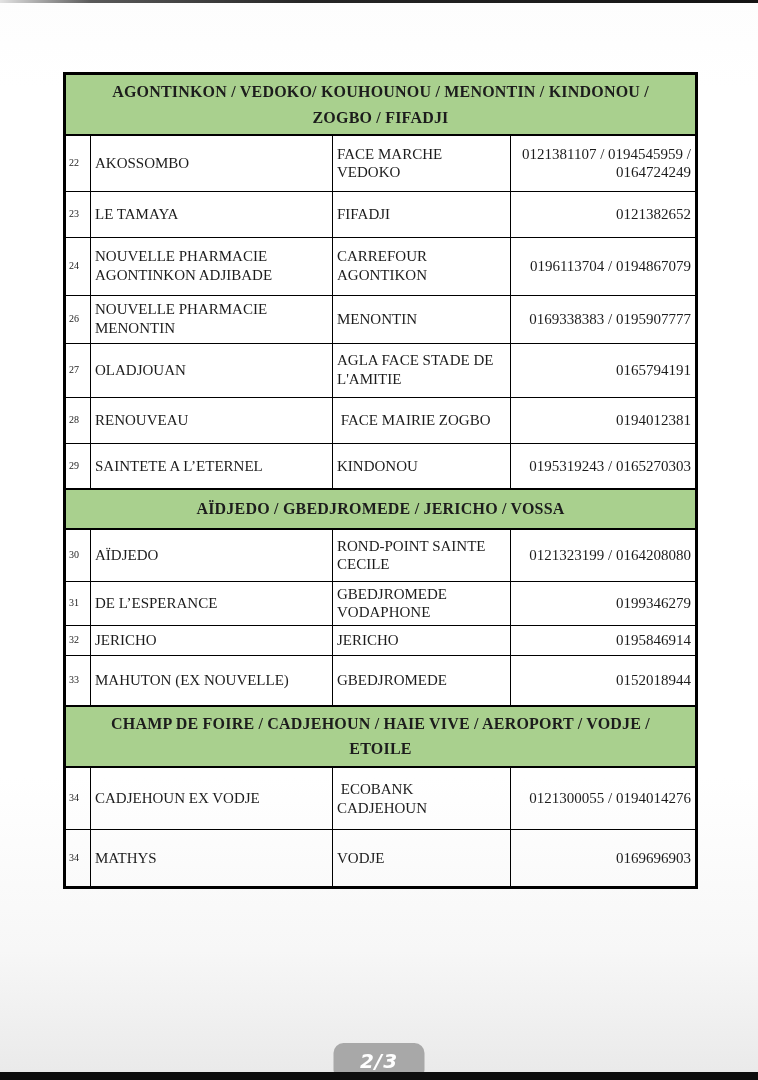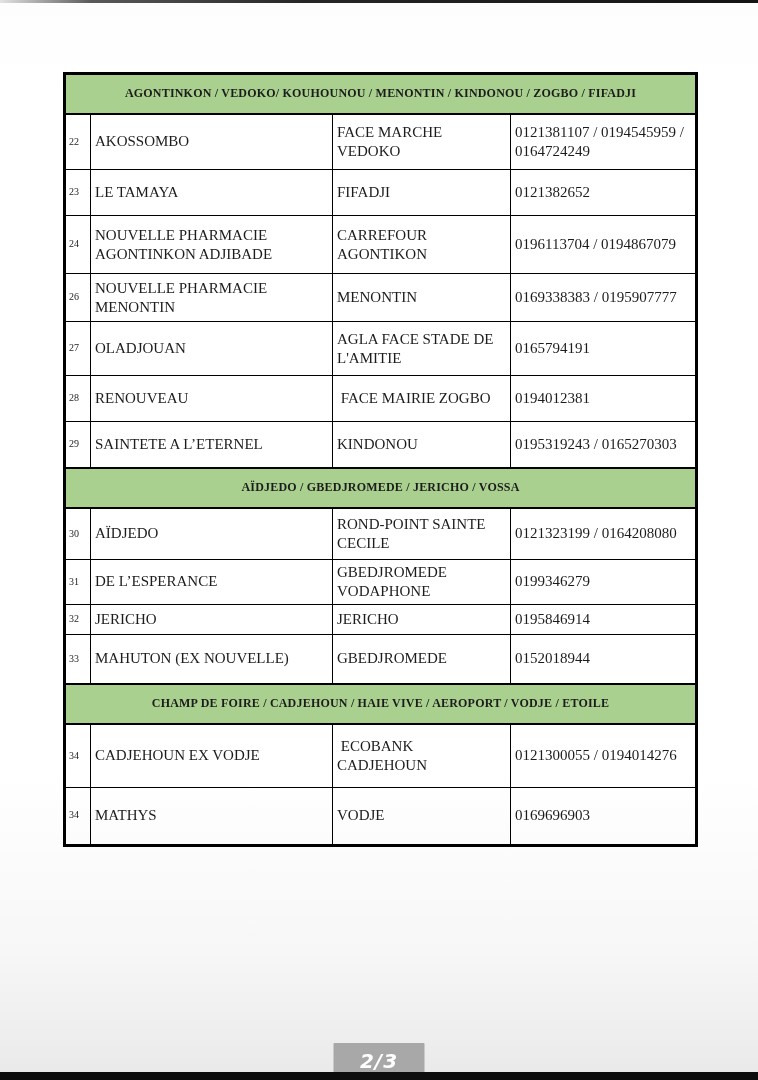--- a/index.html
+++ b/index.html
@@ -45,50 +45,50 @@
     line-height: 1.25;
     vertical-align: middle;
     overflow: hidden;
   }
   tr.header-row { height: 40px; }
   tr.header-row td {
     background: var(--section-header-bg);
     border: 2.5px solid var(--table-border);
     text-align: center;
     font-weight: bold;
-    font-size: 12px;
+    font-size: 16px;
     line-height: 1.6;
     padding: 4px 16px;
     letter-spacing: 0.2px;
   }
   td.num { padding: 3px 1px 3px 3px; font-size: 10px; }
   td.name { text-align: left; }
   td.location { text-align: left; white-space: pre-wrap; }
-  td.phone { text-align: left; }
+  td.phone { text-align: right; }
   tr.data-row { height: 46px; }
   tbody.s1 tr:nth-child(2) { height: 56px; }
   tbody.s1 tr:nth-child(4) { height: 58px; }
   tbody.s1 tr:nth-child(5) { height: 48px; }
   tbody.s1 tr:nth-child(6) { height: 54px; margin-top: 12px; }
   tbody.s1 tr:nth-child(9) { height: 40px; margin-top: 20px; }
   tbody.s2 tr:nth-child(2) { height: 52px; padding-left: 44px; }
   tbody.s2 tr:nth-child(3) { height: 40px; }
   tbody.s2 tr:nth-child(4) { height: 30px; }
   tbody.s2 tr:nth-child(5) { height: 50px; padding-left: 37px; }
   tbody.s3 tr:nth-child(2) { height: 63px; }
   tbody.s3 tr:nth-child(3) { height: 58px; }
   .page-indicator {
     position: absolute;
     left: 50%;
     transform: translateX(-50%);
     top: 1043px;
     width: 91px;
     height: 37px;
     background: var(--page-indicator-bg);
-    border-radius: 1px;
+    border-radius: 10px;
     display: flex;
     align-items: center;
     justify-content: center;
     z-index: 1;
   }
   .page-indicator span {
     color: var(--page-indicator-text);
     font-family: "DejaVu Sans", sans-serif;
     font-style: italic;
     font-weight: bold;

